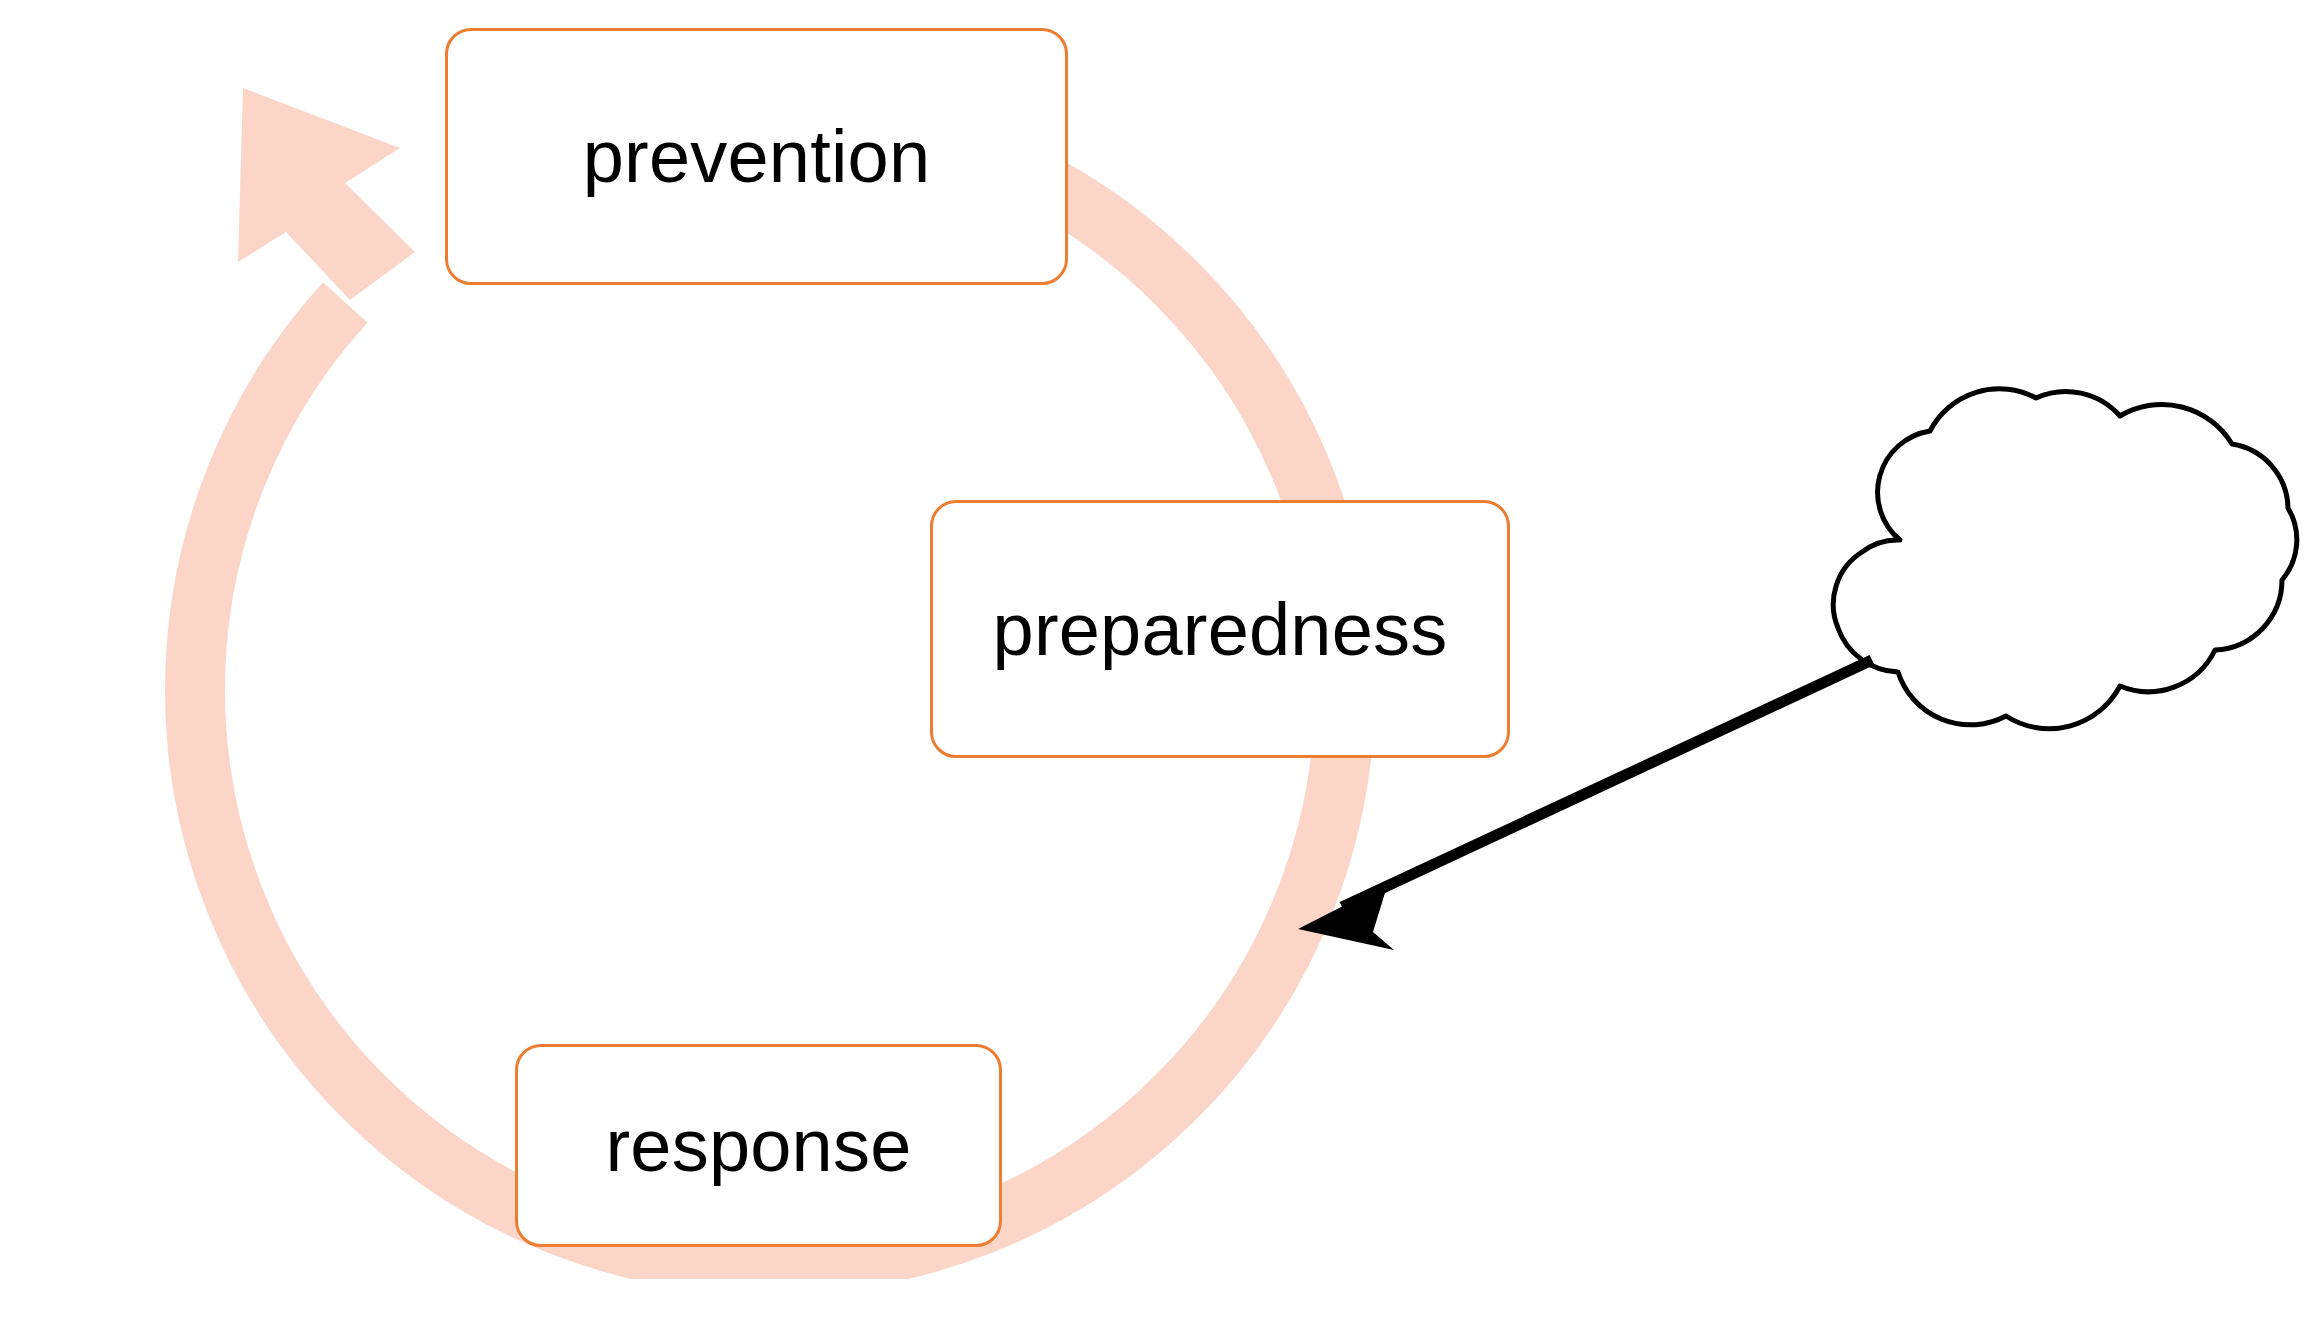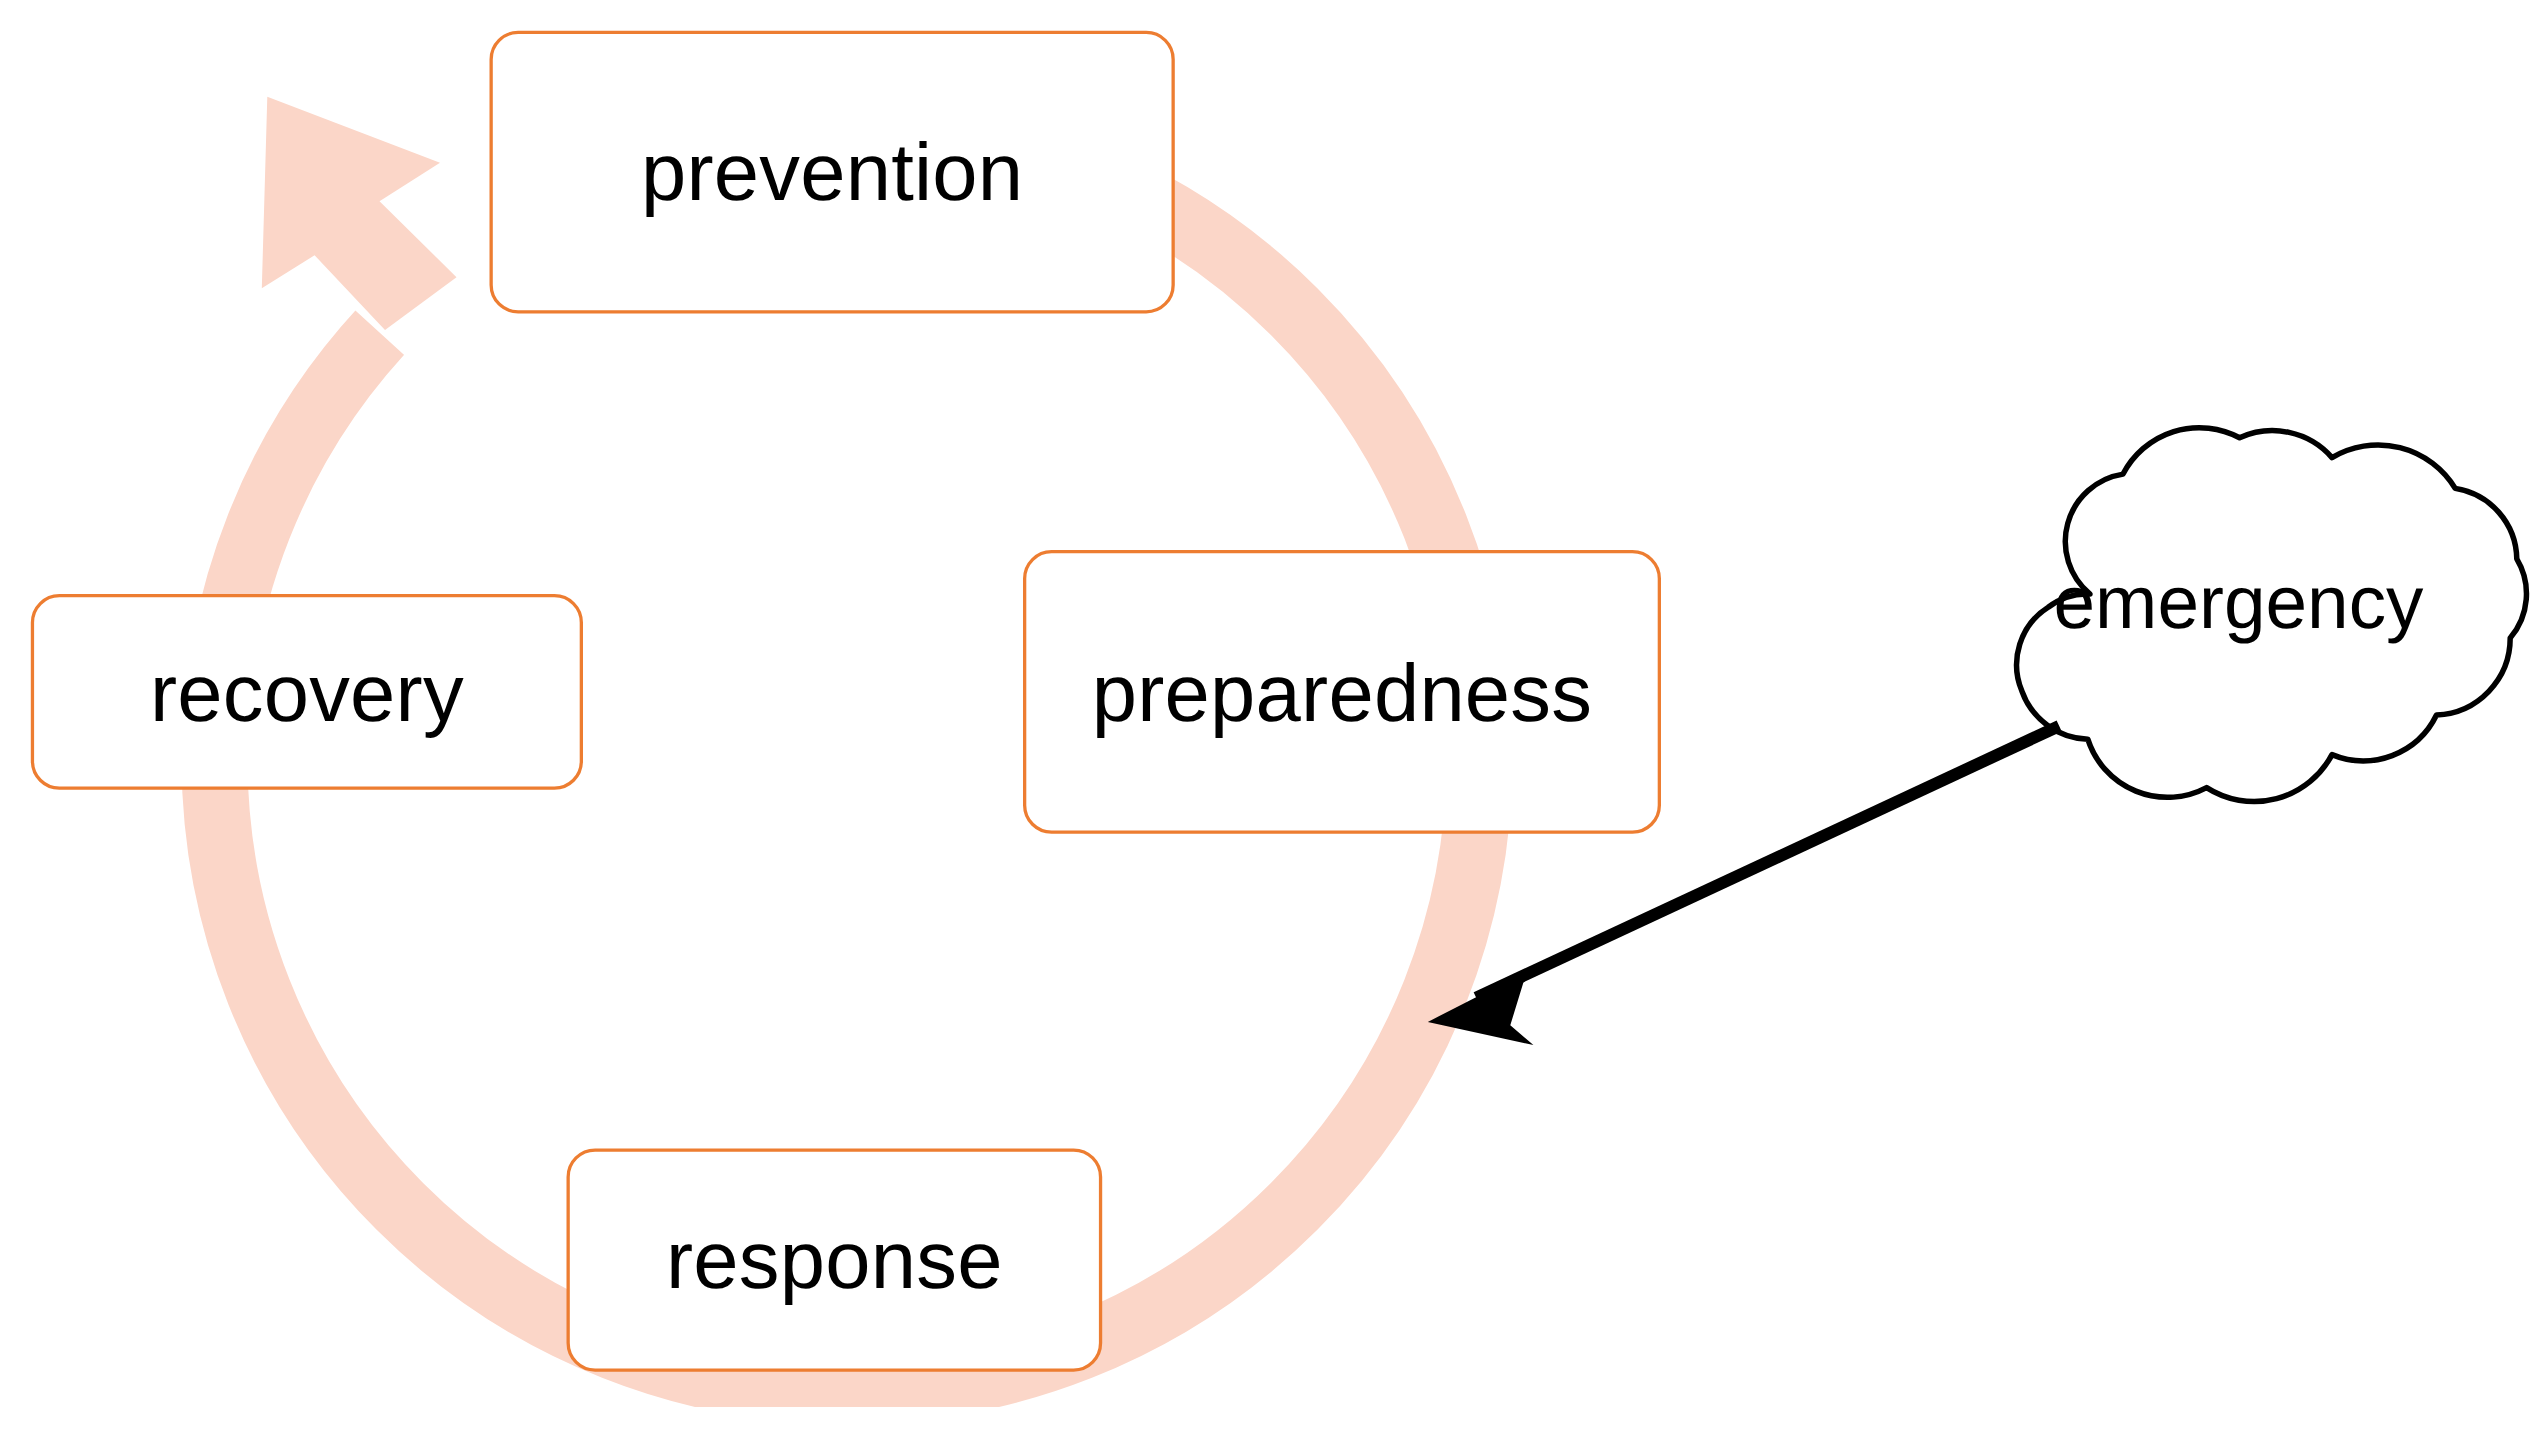--- a/index.html
+++ b/index.html
@@ -118,29 +118,23 @@
       <line x1="1872" y1="660" x2="1342" y2="907" stroke="#000000" stroke-width="11"></line>
       <polygon points="1298,929 1388,883 1373,932 1394,950" fill="#000000"></polygon>
     </g>
 
   </svg>
 
   <div class="node-box" id="node-prevention">
     <span>prevention</span>
   </div>
 
-  <div class="node-box" id="node-recovery">
-    <span>recovery</span>
-  </div>
 
   <div class="node-box" id="node-preparedness">
     <span>preparedness</span>
   </div>
 
   <div class="node-box" id="node-response">
     <span>response</span>
   </div>
 
-  <div id="cloud-label">
-    <span>emergency</span>
-  </div>
 
 </div>
 
 </body></html>

